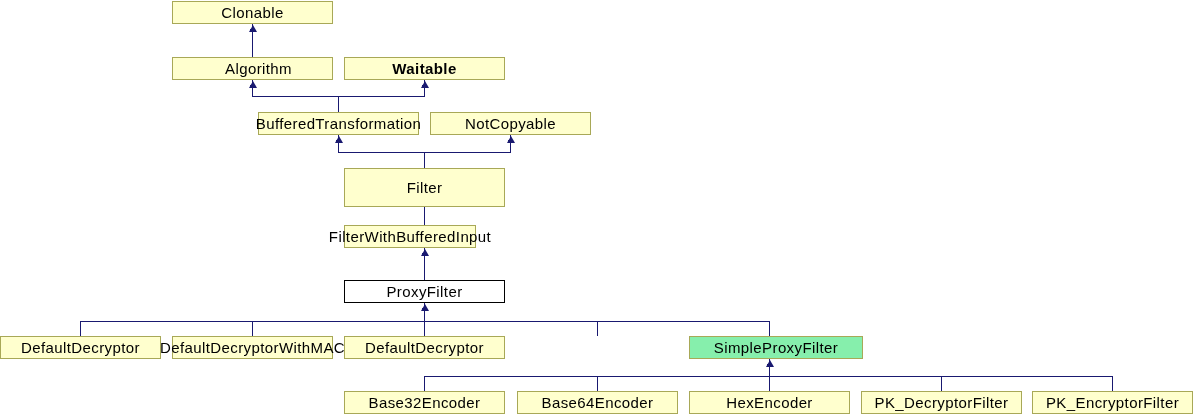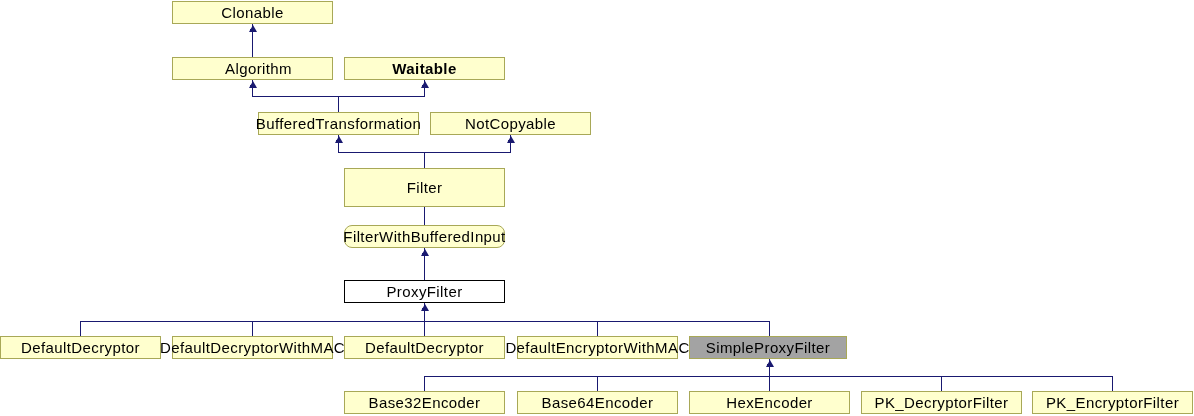--- a/index.html
+++ b/index.html
@@ -99,39 +99,36 @@
     </div>
     <div class="node" style="left: 258px; top: 112px; width: 161px; height: 23px; background: rgb(255, 255, 206); border-color: rgb(168, 168, 87); color: rgb(0, 0, 0);">
       <span>BufferedTransformation</span>
     </div>
     <div class="node" style="left: 430px; top: 112px; width: 161px; height: 23px; background: rgb(255, 255, 206); border-color: rgb(168, 168, 87); color: rgb(0, 0, 0);">
       <span>NotCopyable</span>
     </div>
     <div class="node" style="left: 344px; top: 168px; width: 161px; height: 39px; background: rgb(255, 255, 206); border-color: rgb(168, 168, 87); color: rgb(0, 0, 0);">
       <span>Filter</span>
     </div>
-    <div class="node" style="left: 344px; top: 225px; width: 161px; height: 23px; background: rgb(255, 255, 206); border-color: rgb(168, 168, 87); color: rgb(0, 0, 0); border-radius: 8px;">
+    <div class="node" style="left: 344px; top: 225px; width: 132px; height: 23px; background: rgb(255, 255, 206); border-color: rgb(168, 168, 87); color: rgb(0, 0, 0);">
       <span>FilterWithBufferedInput</span>
     </div>
     <div class="node highlight" style="left: 344px; top: 280px; width: 161px; height: 23px; background: rgb(255, 255, 255); border-color: rgb(0, 0, 0); color: rgb(0, 0, 0);">
       <span>ProxyFilter</span>
     </div>
     <div class="node" style="left: 0px; top: 336px; width: 161px; height: 23px; background: rgb(255, 255, 206); border-color: rgb(168, 168, 87); color: rgb(0, 0, 0);">
       <span>DefaultDecryptor</span>
     </div>
     <div class="node" style="left: 172px; top: 336px; width: 161px; height: 23px; background: rgb(255, 255, 206); border-color: rgb(168, 168, 87); color: rgb(0, 0, 0);">
       <span>DefaultDecryptorWithMAC</span>
     </div>
     <div class="node" style="left: 344px; top: 336px; width: 161px; height: 23px; background: rgb(255, 255, 206); border-color: rgb(168, 168, 87); color: rgb(0, 0, 0);">
       <span>DefaultDecryptor</span>
     </div>
-    <div class="node" style="left: 517px; top: 336px; width: 161px; height: 23px; background: rgb(255, 255, 206); border-color: rgb(168, 168, 87); color: rgb(0, 0, 0);">
-      <span>DefaultEncryptorWithMAC</span>
-    </div>
-    <div class="node" style="left: 689px; top: 336px; width: 158px; height: 23px; background: #a3a3a3; border-color: rgb(168, 168, 87); color: rgb(0, 0, 0);">
+    <div class="node" style="left: 689px; top: 336px; width: 174px; height: 23px; background: #86efac; border-color: rgb(168, 168, 87); color: rgb(0, 0, 0);">
       <span>SimpleProxyFilter</span>
     </div>
     <div class="node" style="left: 344px; top: 391px; width: 161px; height: 23px; background: rgb(255, 255, 206); border-color: rgb(168, 168, 87); color: rgb(0, 0, 0);">
       <span>Base32Encoder</span>
     </div>
     <div class="node" style="left: 517px; top: 391px; width: 161px; height: 23px; background: rgb(255, 255, 206); border-color: rgb(168, 168, 87); color: rgb(0, 0, 0);">
       <span>Base64Encoder</span>
     </div>
     <div class="node" style="left: 861px; top: 391px; width: 161px; height: 23px; background: rgb(255, 255, 206); border-color: rgb(168, 168, 87); color: rgb(0, 0, 0);">
       <span>PK_DecryptorFilter</span>

